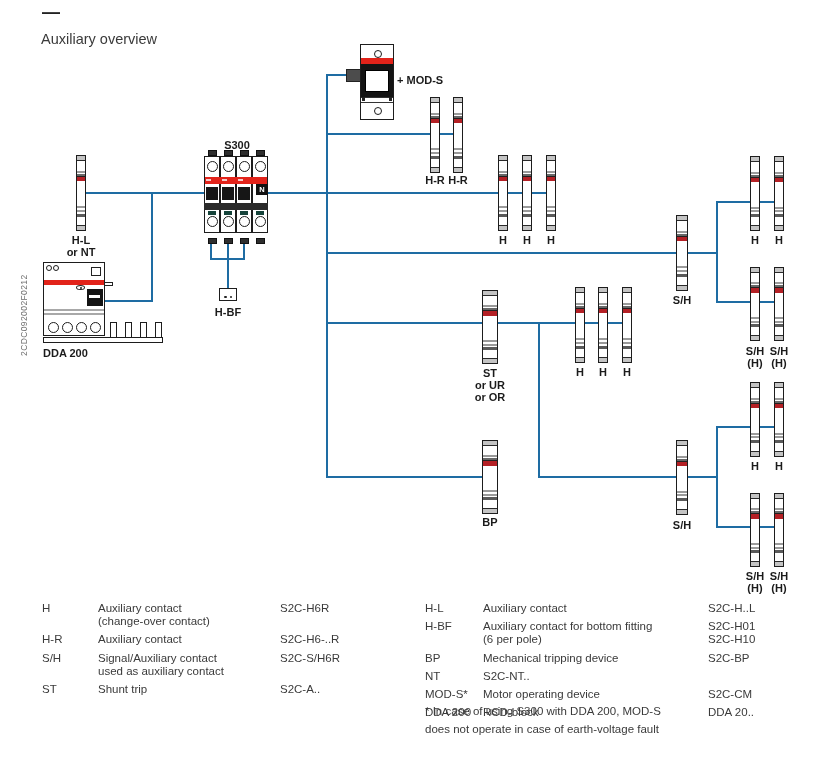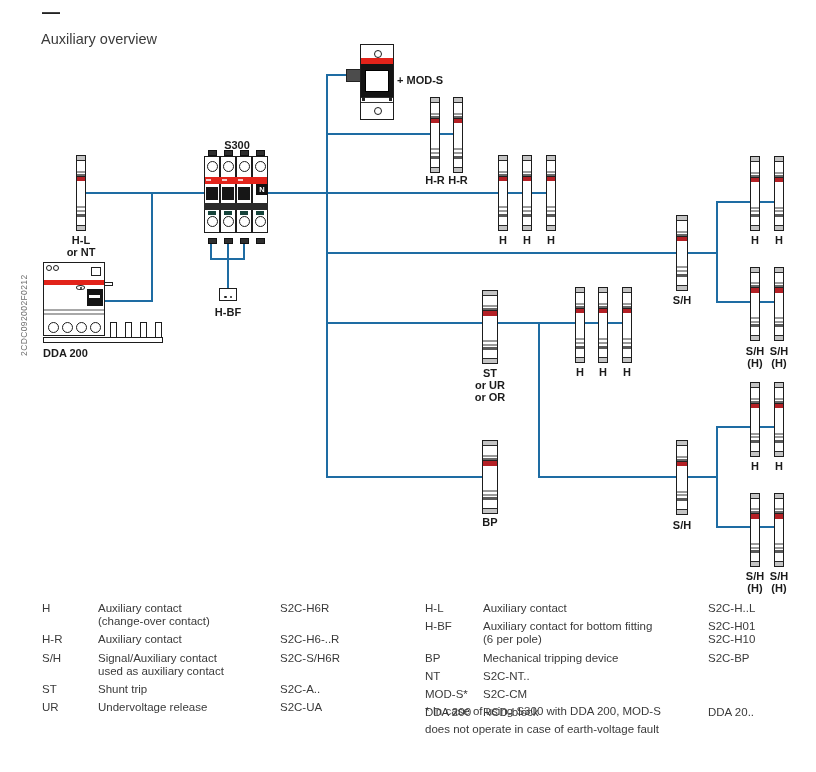--- a/index.html
+++ b/index.html
@@ -460,25 +460,20 @@
         <div class="lkey">S/H</div>
         <div class="ldesc">Signal/Auxiliary contact
 used as auxiliary contact</div>
         <div class="lpart">S2C-S/H6R</div>
       </div>
       <div class="lrow">
         <div class="lkey">ST</div>
         <div class="ldesc">Shunt trip</div>
         <div class="lpart">S2C-A..</div>
       </div>
-      <div class="lrow">
-        <div class="lkey">UR</div>
-        <div class="ldesc">Undervoltage release</div>
-        <div class="lpart">S2C-UA</div>
-      </div>
     </div>
   <div class="legend-block lblock-r" id="legend-right">
       <div class="lrow">
         <div class="lkey">H-L</div>
         <div class="ldesc">Auxiliary contact</div>
         <div class="lpart">S2C-H..L</div>
       </div>
       <div class="lrow">
         <div class="lkey">H-BF</div>
         <div class="ldesc">Auxiliary contact for bottom fitting
@@ -490,20 +485,21 @@
         <div class="lkey">BP</div>
         <div class="ldesc">Mechanical tripping device</div>
         <div class="lpart">S2C-BP</div>
       </div>
       <div class="lrow">
         <div class="lkey">NT</div>
         <div class="lpart">S2C-NT..</div>
       </div>
       <div class="lrow">
         <div class="lkey">MOD-S*</div>
+        <div class="ldesc">Motor operating device</div>
         <div class="lpart">S2C-CM</div>
       </div>
       <div class="lrow">
         <div class="lkey">DDA 200</div>
         <div class="ldesc">RCD-block</div>
         <div class="lpart">DDA 20..</div>
       </div>
     </div>
   <div class="footnote">* In case of using S300 with DDA 200, MOD-S
 does not operate in case of earth-voltage fault</div>

